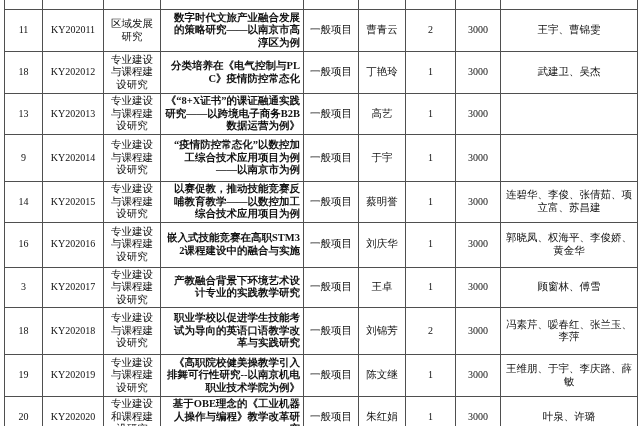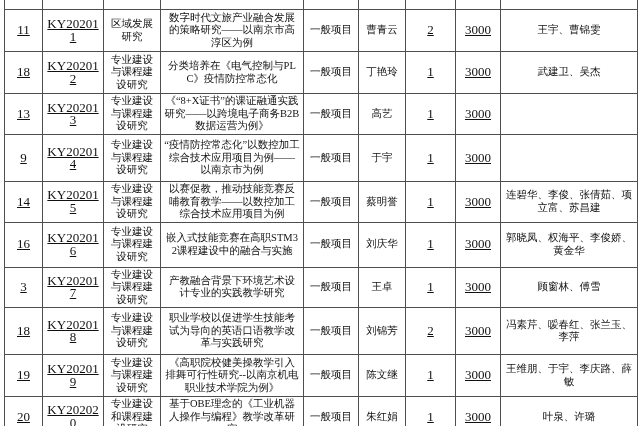--- a/index.html
+++ b/index.html
@@ -13,22 +13,22 @@
   td{
     border:1px solid #4f4f4f;
     padding:1px 3px;
     text-align:center;
     vertical-align:middle;
     font-size:10.5px;
     line-height:12.5px;
     overflow:hidden;
     word-break:break-all;
   }
-  td.c-title{text-align:center;}
-  td.c-num,td.c-code,td.c-count,td.c-fund{font-size:13px;letter-spacing:0;text-decoration:underline;}
+  td.c-title{text-align:right;font-weight:bold;}
+  td.c-num,td.c-code,td.c-count,td.c-fund{font-size:10px;letter-spacing:0;}
   
   tr.spacer-row td{border-top:none;height:9px;padding:0;}
   
   tr:nth-child(2) td{height:39px;}
   tr:nth-child(3) td{height:39px;}
   tr:nth-child(4) td{height:38px;}
   tr:nth-child(5) td{height:44px;}
   tr:nth-child(6) td{height:36px;}
   tr:nth-child(7) td{height:42px;}
   tr:nth-child(8) td{height:37px;}

